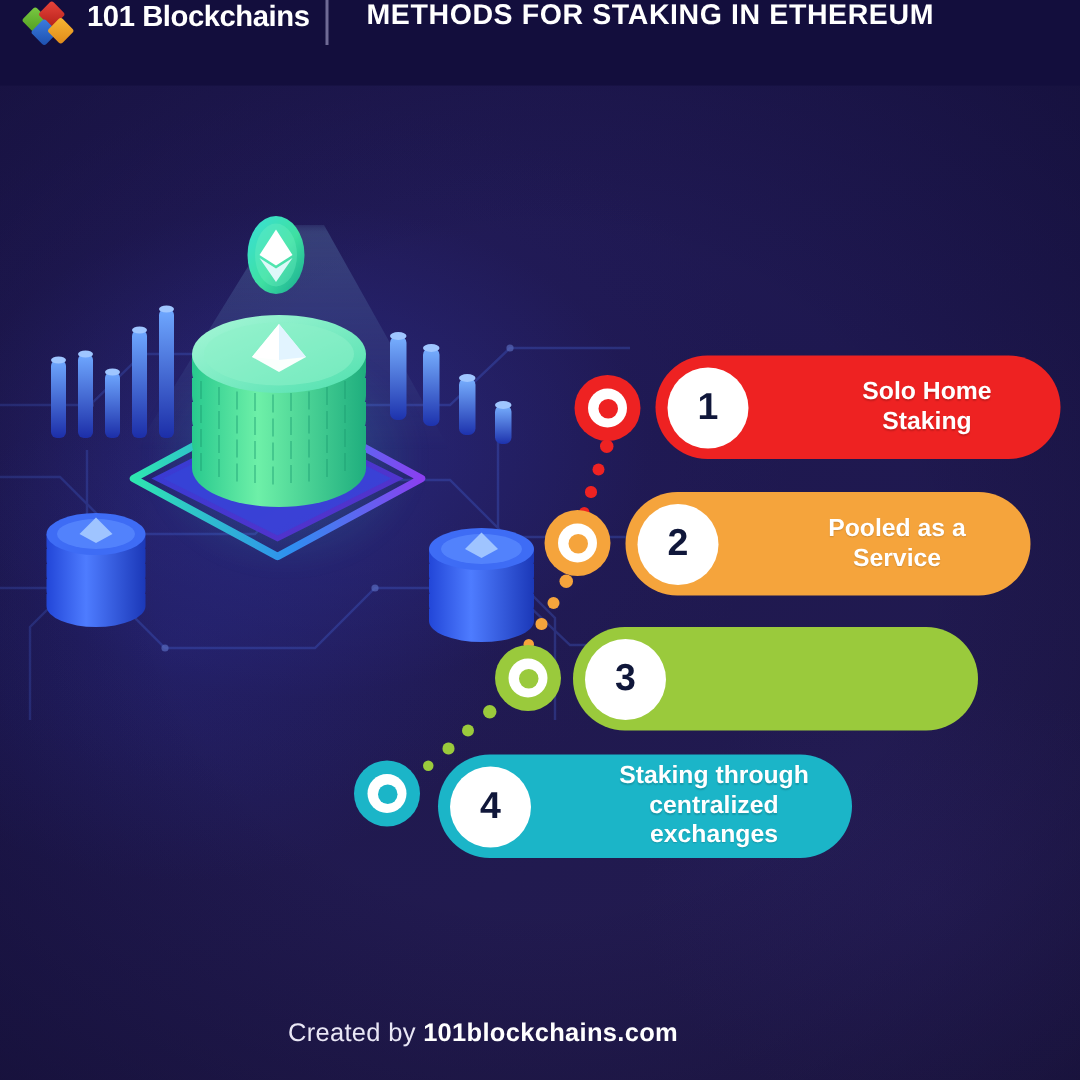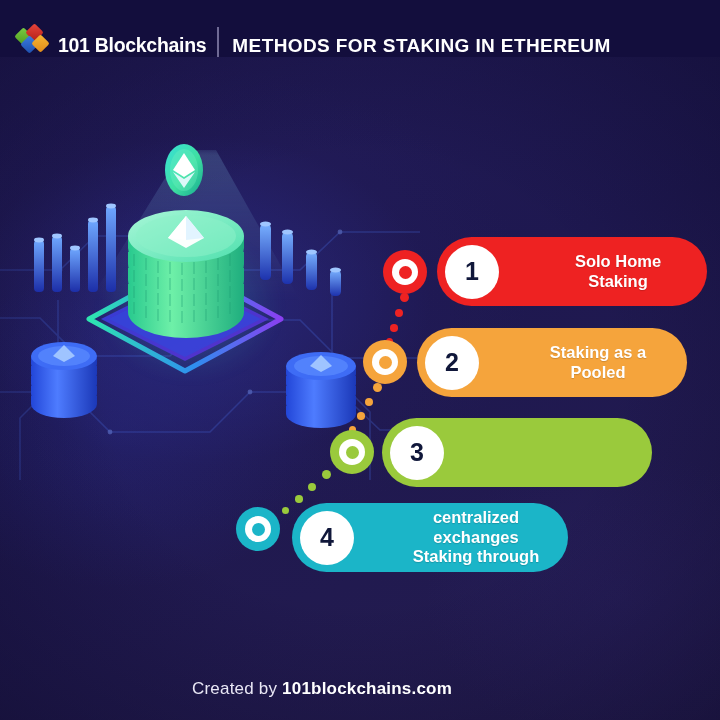--- a/index.html
+++ b/index.html
@@ -42,21 +42,21 @@
     opacity: 0.55;
   }
 
   
   .header {
     position: absolute;
     left: 0; top: 0;
     width: 720px; height: 57px;
     background: #130e3d;
     display: flex;
-    align-items: flex-end;
+    align-items: flex-start;
     box-sizing: border-box;
     padding-left: 17px;
     z-index: 20;
   }
   .logo-mark {
     width: 34px; height: 34px;
     position: relative;
     flex: 0 0 auto;
     margin-right: 7px;
   }
@@ -84,20 +84,21 @@
     background: #6f6a95;
     margin: 0 13px 0 11px;
     flex: 0 0 auto;
   }
   .header-title {
     color: #ffffff;
     font-size: 19px;
     font-weight: bold;
     letter-spacing: 0.4px;
     white-space: nowrap;
+    margin-left: 12px;
   }
 
   
   .illus { position: absolute; }
 
   
   .light-cone {
     left: 90px; top: 150px;
     width: 210px; height: 150px;
     background: linear-gradient(to bottom, rgba(150,220,255,0.20), rgba(120,200,255,0.0));
@@ -454,42 +455,42 @@
       <div class="pill-label">Solo Home Staking</div>
     </div>
 
     <div class="marker" style="left:363px; top:340px; width:44px; height:44px; background:#F5A43C;">
       <div class="marker-ring" style="width:26px; height:26px;">
         <div class="marker-core" style="width:13px; height:13px; background:#F5A43C;"></div>
       </div>
     </div>
     <div class="pill" style="left:417px; top:328px; width:270px; height:69px; background:#F5A43C;">
       <div class="num-badge">2</div>
-      <div class="pill-label">Staking as a Pooled</div>
+      <div class="pill-label">Pooled as a Service</div>
     </div>
 
     <div class="marker" style="left:330px; top:430px; width:44px; height:44px; background:#9ACA3C;">
       <div class="marker-ring" style="width:26px; height:26px;">
         <div class="marker-core" style="width:13px; height:13px; background:#9ACA3C;"></div>
       </div>
     </div>
     <div class="pill" style="left:382px; top:418px; width:270px; height:69px; background:#9ACA3C;">
       <div class="num-badge">3</div>
     </div>
 
     <div class="marker" style="left:236px; top:507px; width:44px; height:44px; background:#1BB5C8;">
       <div class="marker-ring" style="width:26px; height:26px;">
         <div class="marker-core" style="width:13px; height:13px; background:#1BB5C8;"></div>
       </div>
     </div>
     <div class="pill" style="left:292px; top:503px; width:276px; height:69px; background:#1BB5C8;">
       <div class="num-badge">4</div>
       <div class="pill-label">
+        <div>Staking through</div>
         <div>centralized exchanges</div>
-        <div>Staking through</div>
       </div>
     </div>
 
   </div>
 
   <div class="footer">
     <div class="footer-text">
       <span>Created by </span><b>101blockchains.com</b>
     </div>
   </div>

